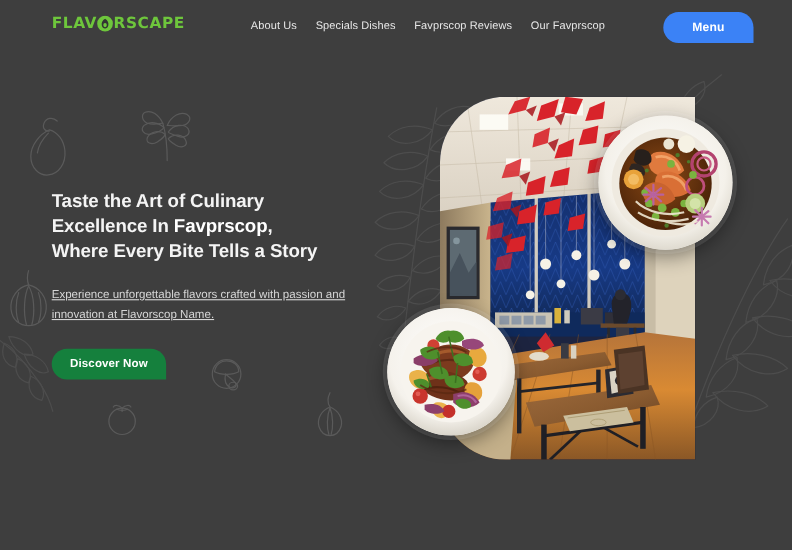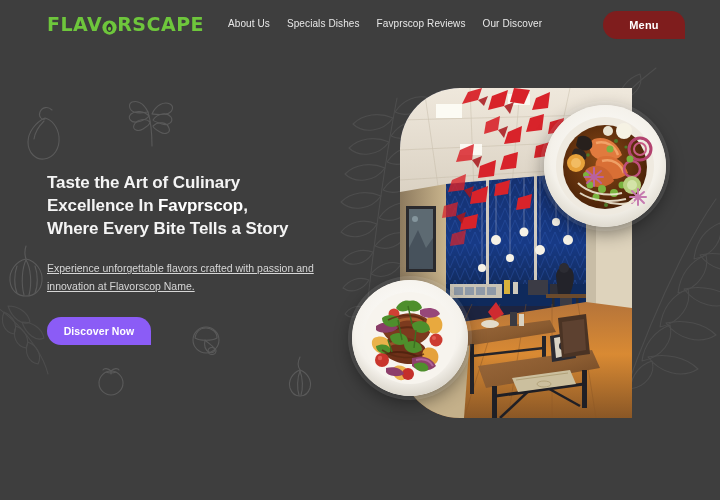--- a/index.html
+++ b/index.html
@@ -58,21 +58,21 @@
     z-index: 20;
   }
 
   .logo {
     position: absolute;
     left: 47px;
     top: 13px;
     display: flex;
     align-items: center;
     font-weight: bold;
-    font-size: 19px;
+    font-size: 14px;
     letter-spacing: 0.5px;
     color: #6ec63c;
     font-family: "DejaVu Sans", sans-serif;
   }
   .logo .logo-part { display: inline-block; }
   .logo .logo-mark {
     display: inline-block;
     width: 15px; height: 15px;
     position: relative;
     margin: 0 0px;
@@ -94,21 +94,21 @@
     white-space: nowrap;
     letter-spacing: 0.1px;
   }
 
   .menu-btn {
     position: absolute;
     right: 35px;
     top: 11px;
     width: 82px;
     height: 28px;
-    background: #7f1d1d;
+    background: #3b82f6;
     color: #ffffff;
     font-size: 11px;
     font-weight: bold;
     border: none;
     cursor: pointer;
     border-radius: 14px 14px 0 14px;
     display: flex;
     align-items: center;
     justify-content: center;
     letter-spacing: 0.2px;
@@ -140,21 +140,21 @@
     text-decoration: underline;
   }
 
   .cta-btn {
     margin-top: 22px;
     display: flex;
     align-items: center;
     justify-content: center;
     width: 104px;
     height: 28px;
-    background: #8b5cf6;
+    background: #15803d;
     color: #ffffff;
     font-size: 10.5px;
     font-weight: bold;
     border: none;
     cursor: pointer;
     border-radius: 14px 14px 0 14px;
     letter-spacing: 0.1px;
   }
 
   
@@ -332,21 +332,21 @@
         <ellipse cx="8" cy="9.4" rx="1.7" ry="2.1" fill="#6ec63c"></ellipse>
       </svg>
     </span>
     <span class="logo-part">RSCAPE</span>
   </div>
 
   <nav class="main-nav">
     <a class="nav-link" href="#">About Us</a>
     <a class="nav-link" href="#">Specials Dishes</a>
     <a class="nav-link" href="#">Favprscop Reviews</a>
-    <a class="nav-link" href="#">Our Discover</a>
+    <a class="nav-link" href="#">Our Favprscop</a>
   </nav>
 
   <button class="menu-btn">Menu</button>
 </header>
 
 <section class="hero-copy">
   <h1 class="headline">
     <span>Taste the Art of Culinary</span><br>
     <span>Excellence In </span><span class="accent">Favprscop</span><span>,</span><br>
     <span>Where Every Bite Tells a Story</span>

